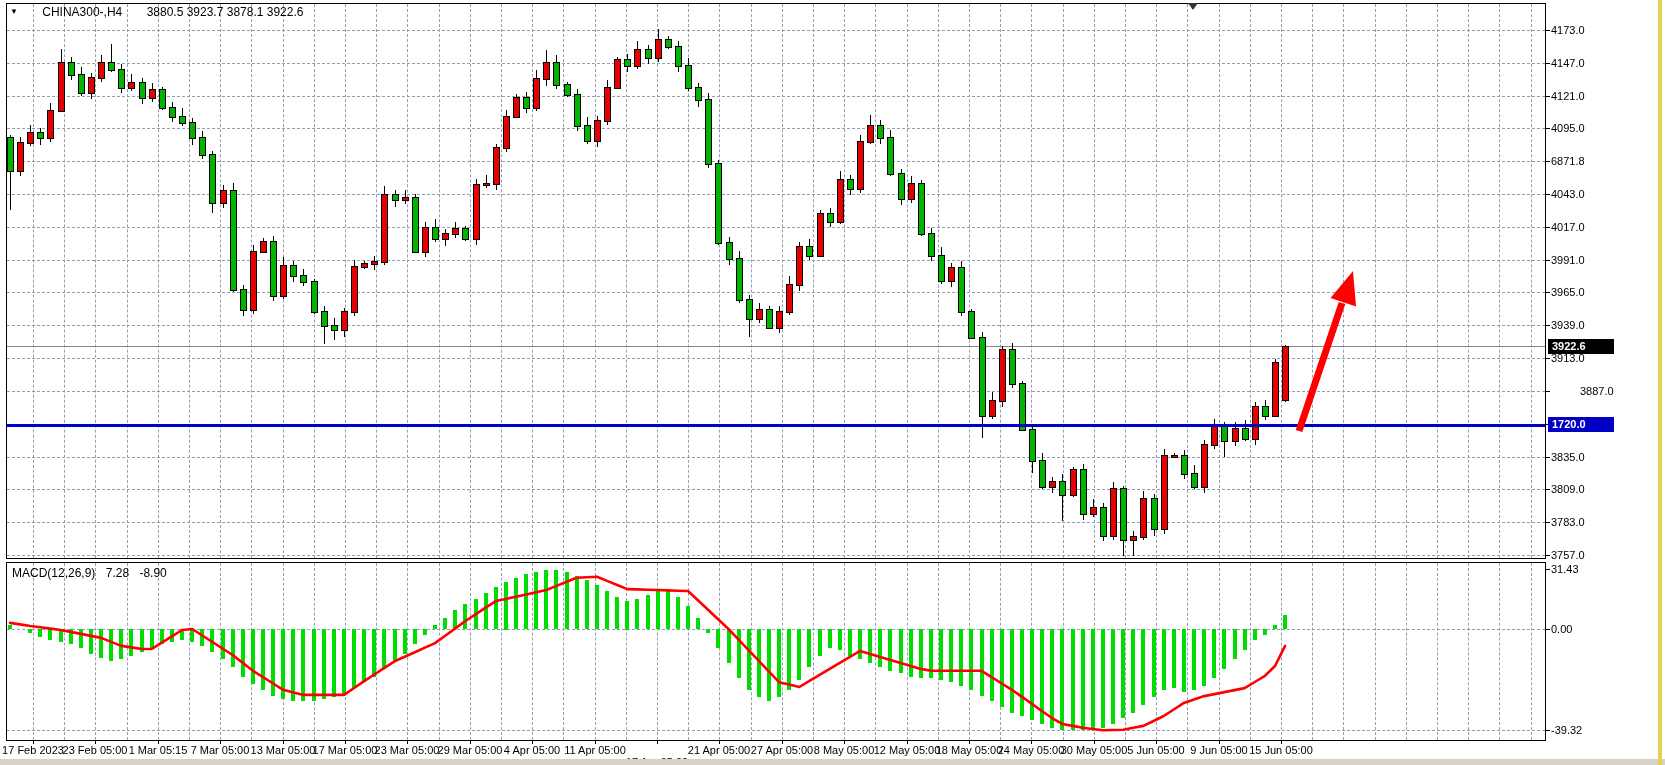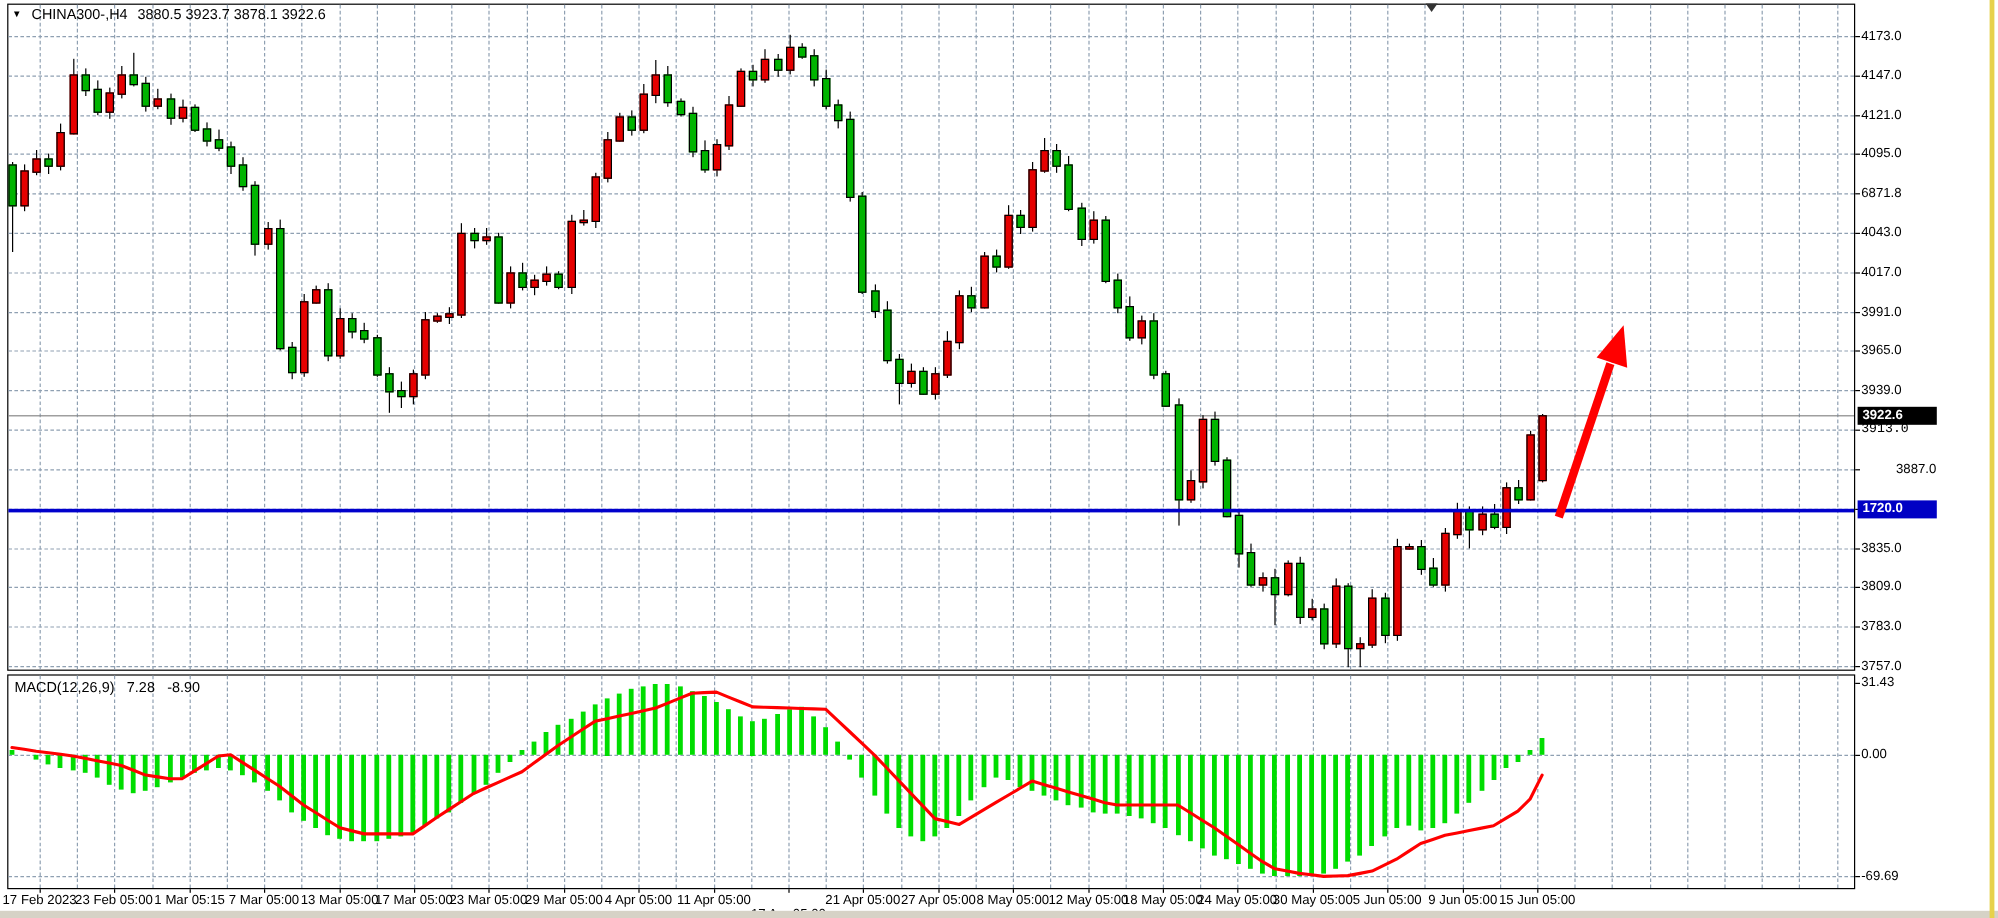--- a/index.html
+++ b/index.html
@@ -10,21 +10,21 @@
   .hgrid{position:absolute;height:0;border-top:1px dashed #8fa0b2;}
   .candle-wick{position:absolute;width:1px;background:#000;}
   .candle-body{position:absolute;width:5px;border:1px solid #000;box-sizing:content-box;}
   .macd-bar{position:absolute;width:4px;}
   .axis-label{position:absolute;font-size:11px;color:#000;white-space:nowrap;line-height:13px;}
   .time-label{position:absolute;font-size:11px;color:#000;white-space:nowrap;width:90px;text-align:center;line-height:13px;}
   .price-tag{position:absolute;left:1548px;width:62px;height:15px;color:#fff;font-size:11px;
              font-weight:bold;line-height:15px;padding-left:4px;z-index:9;}
   .tickmark{position:absolute;background:#000;}
   #title-bar{position:absolute;left:10px;top:5px;z-index:10;font-size:12px;color:#000;}
-  #title-bar .sp{margin-left:5px;}
+  #title-bar .sp{margin-left:21px;}
   #macd-label{position:absolute;left:12px;top:566px;z-index:10;font-size:12px;color:#000;}
   #macd-label .sp{margin-left:7px;}
   #hline{position:absolute;z-index:5;}
   #curline{position:absolute;z-index:2;}
   #overlay-svg{position:absolute;left:0;top:0;z-index:6;pointer-events:none;}
   #shift-marker{position:absolute;width:0;height:0;border-left:5px solid transparent;
                 border-right:5px solid transparent;border-top:7px solid #333;z-index:4;}
   #right-stripe{position:absolute;top:0;height:765px;width:4px;z-index:11;}
   #bottom-strip{position:absolute;left:0;top:759px;width:1665px;height:6px;background:#d6d2c6;z-index:3;}
 </style>
@@ -186,21 +186,21 @@
     <div class="hgrid" style="left: 7px; top: 260px; width: 1538px; z-index: 1;"></div>
     <div class="axis-label" style="left: 1551px; top: 254px;">3991.0</div>
     <div class="tickmark" style="left: 1546px; top: 260px; width: 4px; height: 1px;"></div>
     <div class="hgrid" style="left: 7px; top: 292px; width: 1538px; z-index: 1;"></div>
     <div class="axis-label" style="left: 1551px; top: 286px;">3965.0</div>
     <div class="tickmark" style="left: 1546px; top: 292px; width: 4px; height: 1px;"></div>
     <div class="hgrid" style="left: 7px; top: 325px; width: 1538px; z-index: 1;"></div>
     <div class="axis-label" style="left: 1551px; top: 319px;">3939.0</div>
     <div class="tickmark" style="left: 1546px; top: 325px; width: 4px; height: 1px;"></div>
     <div class="hgrid" style="left: 7px; top: 358px; width: 1538px; z-index: 1;"></div>
-    <div class="axis-label" style="left: 1551px; top: 352px; font-family: Liberation Mono, monospace;">3913.0</div>
+    <div class="axis-label" style="left: 1551px; top: 352px;">3913.0</div>
     <div class="tickmark" style="left: 1546px; top: 358px; width: 4px; height: 1px;"></div>
     <div class="hgrid" style="left: 7px; top: 391px; width: 1538px; z-index: 1;"></div>
     <div class="axis-label" style="left: 1580px; top: 385px;">3887.0</div>
     <div class="tickmark" style="left: 1546px; top: 391px; width: 4px; height: 1px;"></div>
     <div class="hgrid" style="left: 7px; top: 424px; width: 1538px; z-index: 1;"></div>
     <div class="axis-label" style="left: 1551px; top: 418px;">3861.0</div>
     <div class="tickmark" style="left: 1546px; top: 424px; width: 4px; height: 1px;"></div>
     <div class="hgrid" style="left: 7px; top: 457px; width: 1538px; z-index: 1;"></div>
     <div class="axis-label" style="left: 1551px; top: 451px;">3835.0</div>
     <div class="tickmark" style="left: 1546px; top: 457px; width: 4px; height: 1px;"></div>
@@ -212,21 +212,21 @@
     <div class="tickmark" style="left: 1546px; top: 522px; width: 4px; height: 1px;"></div>
     <div class="hgrid" style="left: 7px; top: 555px; width: 1538px; z-index: 1;"></div>
     <div class="axis-label" style="left: 1551px; top: 549px;">3757.0</div>
     <div class="tickmark" style="left: 1546px; top: 555px; width: 4px; height: 1px;"></div>
     <div class="axis-label" style="left: 1551px; top: 563px;">31.43</div>
     <div class="tickmark" style="left: 1546px; top: 569px; width: 4px; height: 1px;"></div>
     <div class="hgrid" style="left: 7px; top: 629px; width: 1538px; z-index: 1;"></div>
     <div class="axis-label" style="left: 1551px; top: 623px;">0.00</div>
     <div class="tickmark" style="left: 1546px; top: 629px; width: 4px; height: 1px;"></div>
     <div class="hgrid" style="left: 7px; top: 730px; width: 1538px; z-index: 1;"></div>
-    <div class="axis-label" style="left: 1551px; top: 724px;">-69.69</div>
+    <div class="axis-label" style="left: 1551px; top: 724px;">-39.32</div>
     <div class="tickmark" style="left: 1546px; top: 730px; width: 4px; height: 1px;"></div>
     <div class="time-label" style="left: -12px; top: 744px;">17 Feb 2023</div>
     <div class="tickmark" style="left: 33px; top: 741px; width: 1px; height: 3px;"></div>
     <div class="time-label" style="left: 50px; top: 744px;">23 Feb 05:00</div>
     <div class="tickmark" style="left: 95px; top: 741px; width: 1px; height: 3px;"></div>
     <div class="time-label" style="left: 113px; top: 744px;">1 Mar 05:15</div>
     <div class="tickmark" style="left: 158px; top: 741px; width: 1px; height: 3px;"></div>
     <div class="time-label" style="left: 175px; top: 744px;">7 Mar 05:00</div>
     <div class="tickmark" style="left: 220px; top: 741px; width: 1px; height: 3px;"></div>
     <div class="time-label" style="left: 238px; top: 744px;">13 Mar 05:00</div>

